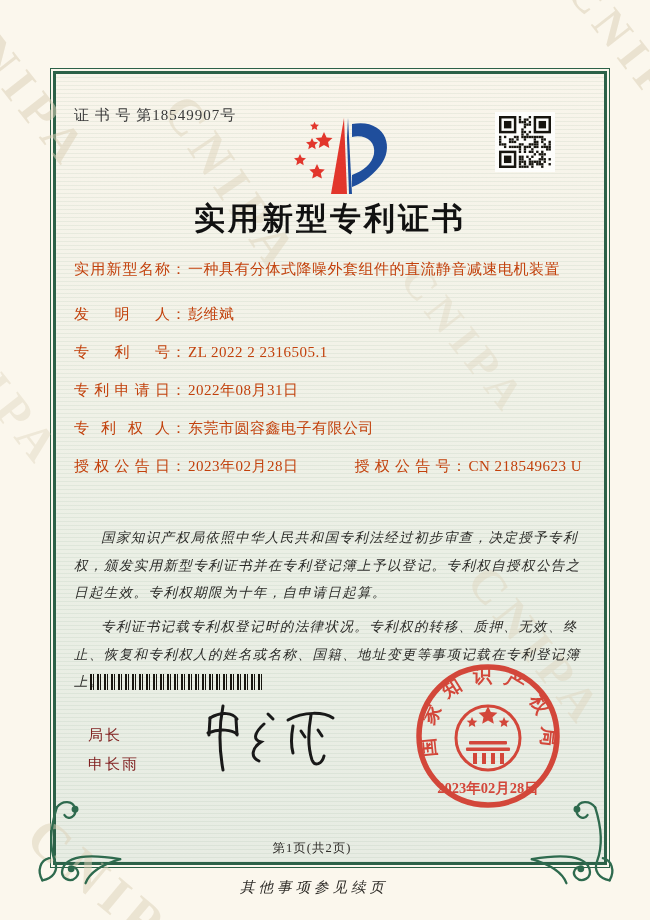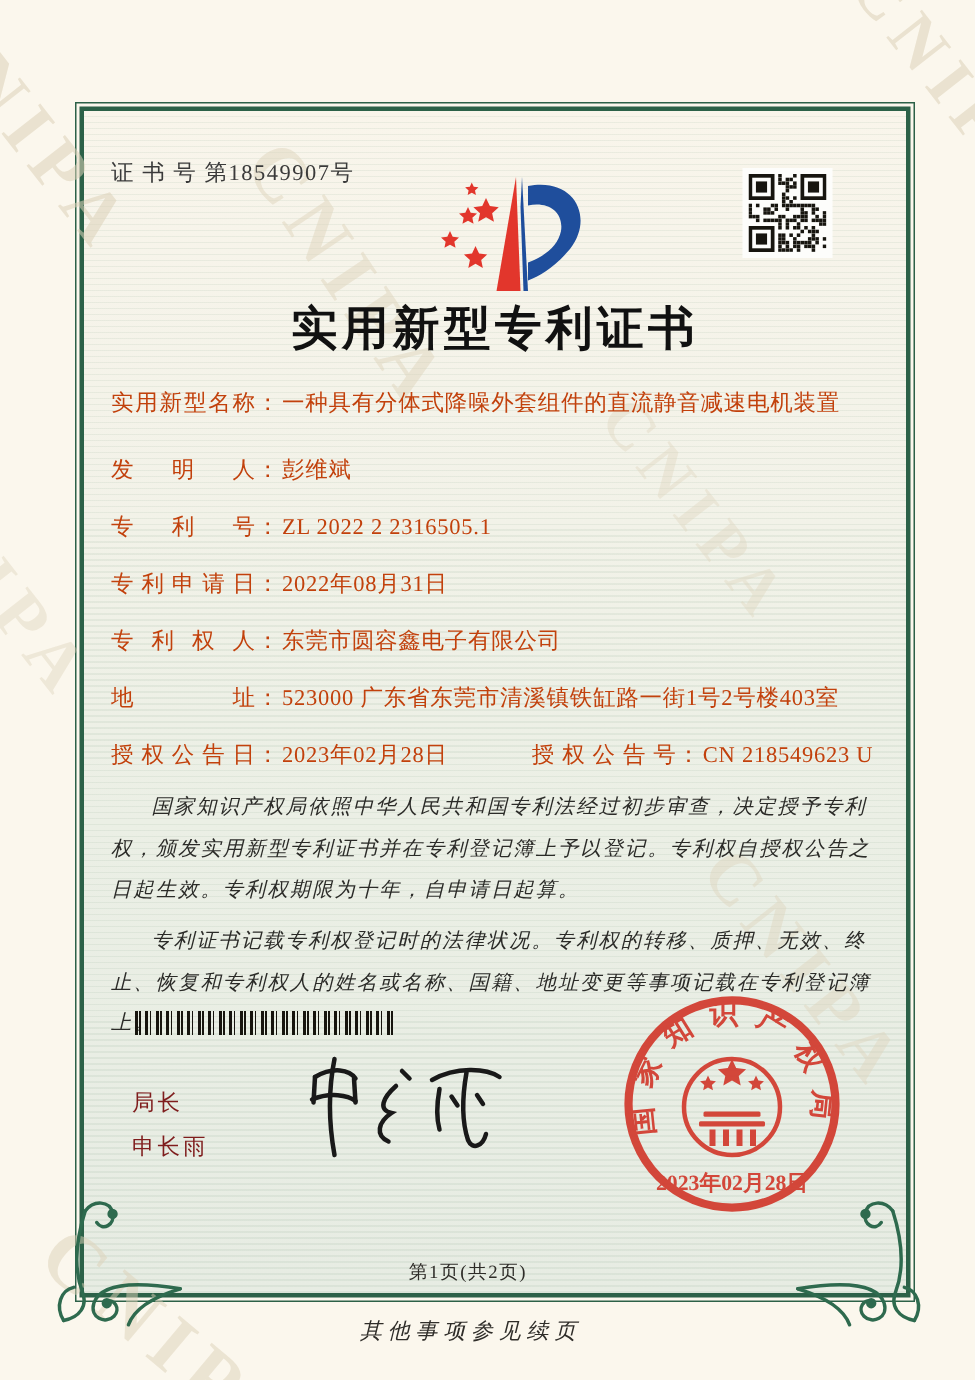--- a/index.html
+++ b/index.html
@@ -252,23 +252,20 @@
     <div class="frow">
       <span class="flabel">专利号</span><span class="fcolon">：</span><span class="fvalue">ZL 2022 2 2316505.1</span>
     </div>
     <div class="frow">
       <span class="flabel">专利申请日</span><span class="fcolon">：</span><span class="fvalue">2022年08月31日</span>
     </div>
     <div class="frow">
       <span class="flabel">专利权人</span><span class="fcolon">：</span><span class="fvalue">东莞市圆容鑫电子有限公司</span>
     </div>
     <div class="frow">
-      <span class="flabel">地址</span><span class="fcolon">：</span><span class="fvalue">523000 广东省东莞市清溪镇铁缸路一街1号2号楼403室</span>
-    </div>
-    <div class="frow">
       <span class="flabel">授权公告日</span><span class="fcolon">：</span><span class="fvalue">2023年02月28日</span><span class="flabel pair2">授权公告号</span><span class="fcolon">：</span><span class="fvalue">CN 218549623 U</span>
     </div>
   </div>
 
   <div class="bodytext">
     <p>国家知识产权局依照中华人民共和国专利法经过初步审查，决定授予专利权，颁发实用新型专利证书并在专利登记簿上予以登记。专利权自授权公告之日起生效。专利权期限为十年，自申请日起算。</p>
     <p>专利证书记载专利权登记时的法律状况。专利权的转移、质押、无效、终止、恢复和专利权人的姓名或名称、国籍、地址变更等事项记载在专利登记簿上。</p>
   </div>
 
   <div class="barcode"></div>

